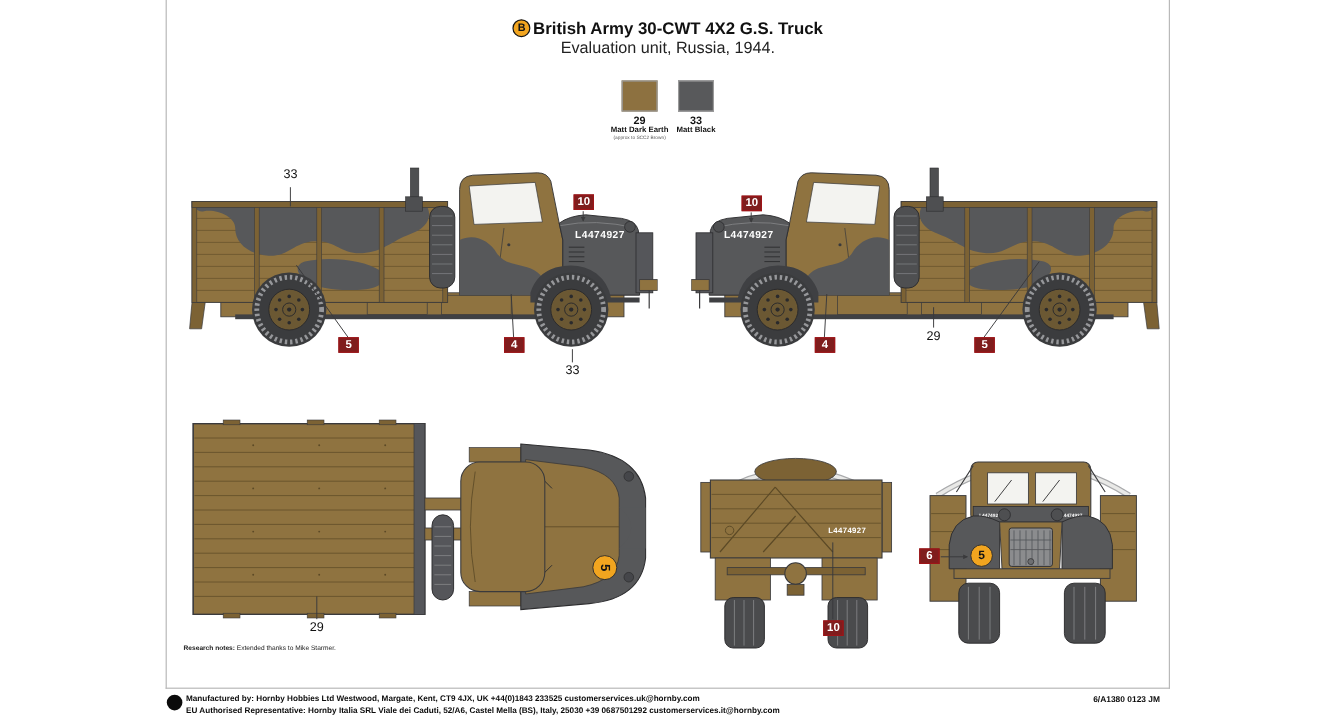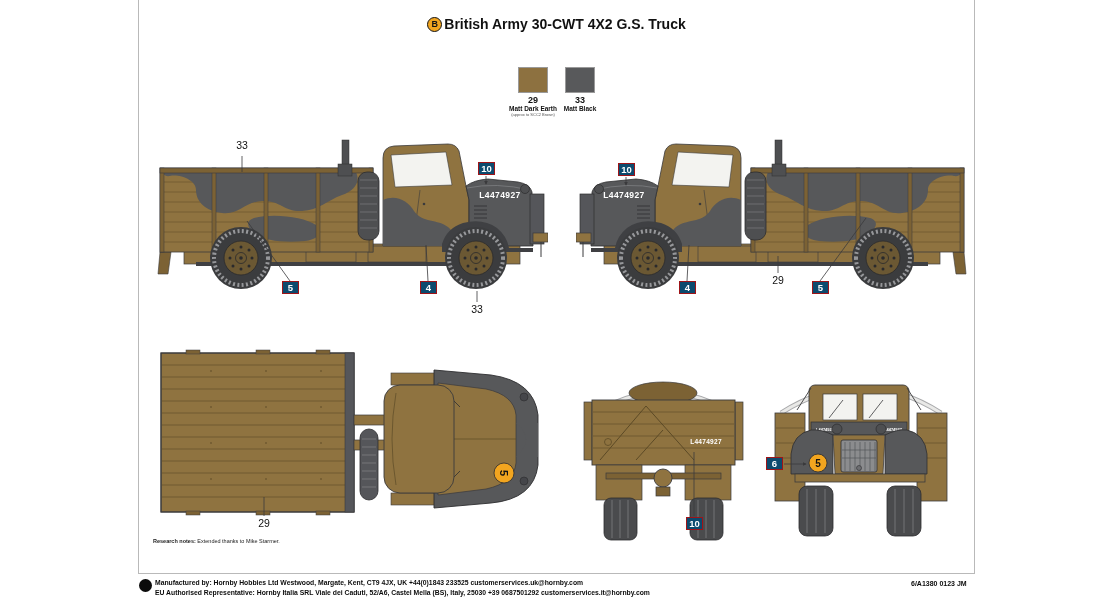--- a/index.html
+++ b/index.html
@@ -23,21 +23,21 @@
   .page-title{font-size:14px;font-weight:bold;color:#111;margin:0;display:inline;}
   .page-subtitle{font-size:13.5px;color:#222;margin-top:1px;}
   
   .swatch-block{position:absolute;top:67px;width:50px;text-align:center;}
   .swatch{width:28px;height:24px;margin:0 auto;border:0.5px solid #9a9a9a;}
   .swatch-number{font-size:9px;font-weight:bold;color:#111;margin-top:2px;}
   .swatch-name{font-size:6.5px;font-weight:bold;color:#111;}
   .swatch-note{font-size:4px;color:#555;}
   
   .callout-red{
-    position:absolute;width:17px;height:13px;background:#0c4a6e;border:1px solid #9e1418;
+    position:absolute;width:17px;height:13px;background:#7f1d1d;border:1px solid #9e1418;
     color:#fff;font-size:9.5px;font-weight:bold;display:flex;align-items:center;justify-content:center;
     box-sizing:border-box;
   }
   .callout-plain{position:absolute;font-size:10.5px;color:#111;width:24px;text-align:center;}
   
   .view{position:absolute;}
   .leader-lines{position:absolute;left:0;top:0;pointer-events:none;}
   
   .research-notes{position:absolute;left:14px;top:538px;font-size:5.5px;color:#222;}
   .research-notes b{font-weight:bold;}
@@ -162,20 +162,21 @@
   </defs>
 </svg>
 
 <div class="sheet">
 
   <div class="title-wrap">
     <div class="title-line">
       <span class="badge">B</span>
       <h1 class="page-title">British Army 30-CWT 4X2 G.S. Truck</h1>
     </div>
+    <div class="page-subtitle">Evaluation  unit, Russia, 1944.</div>
   </div>
 
   <div class="swatch-block" style="left:369px;">
     <div class="swatch" style="background: rgb(141, 113, 64);"></div>
     <div class="swatch-number">29</div>
     <div class="swatch-name">Matt Dark Earth</div>
     <div class="swatch-note">(approx to SCC2 Brown)</div>
   </div>
   <div class="swatch-block" style="left:416px;">
     <div class="swatch" style="background: rgb(88, 89, 91);"></div>

